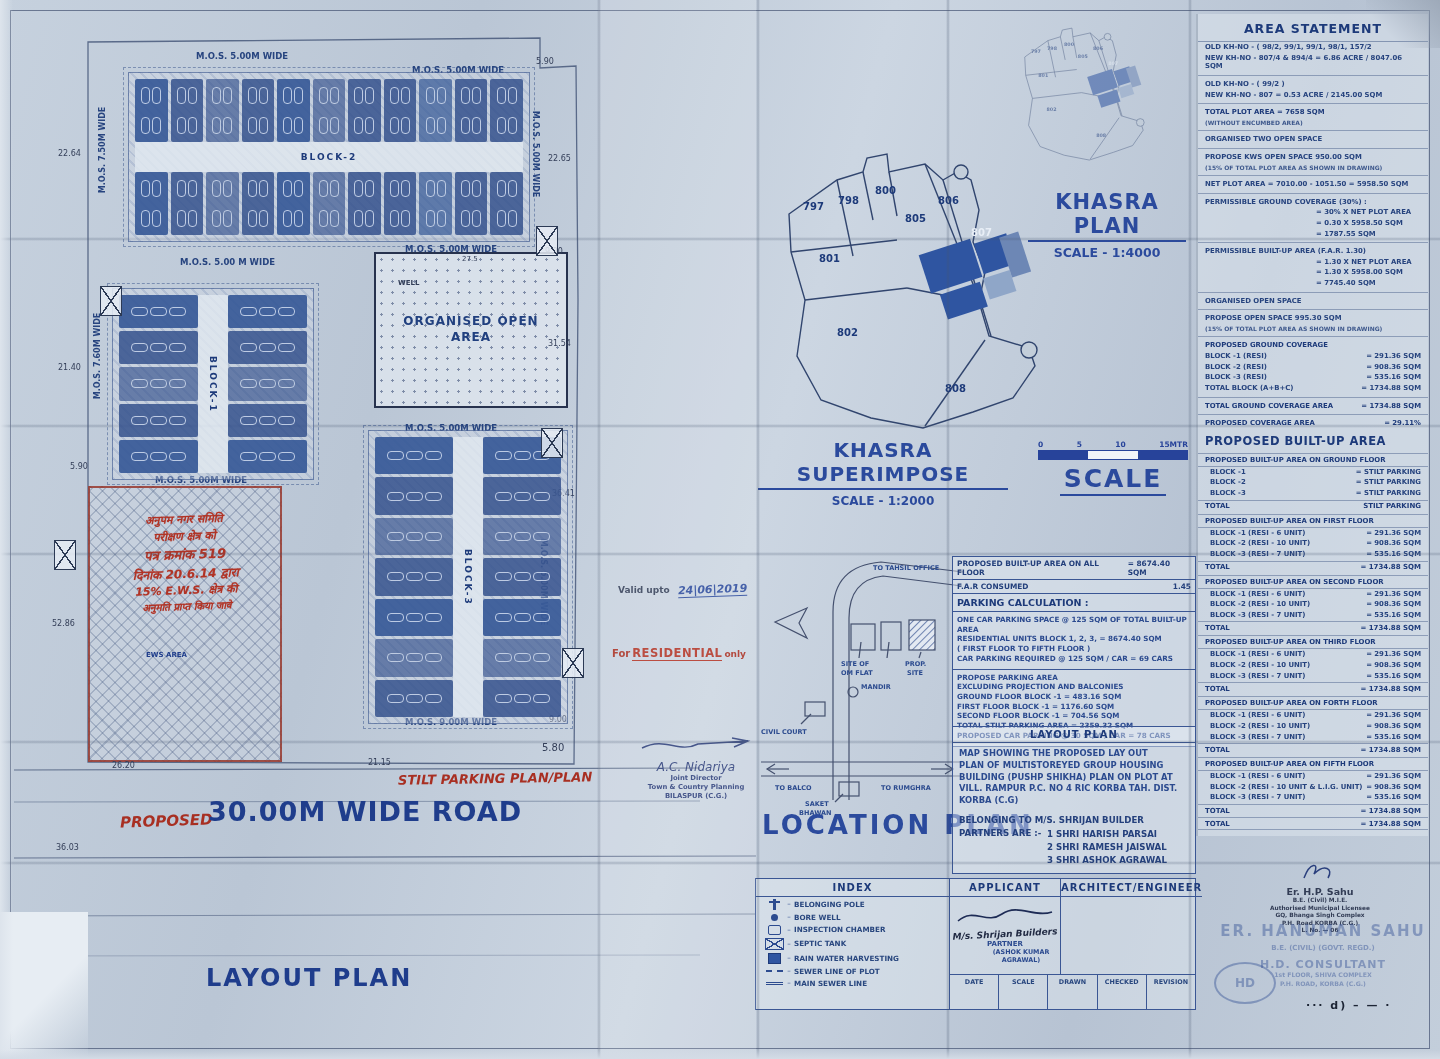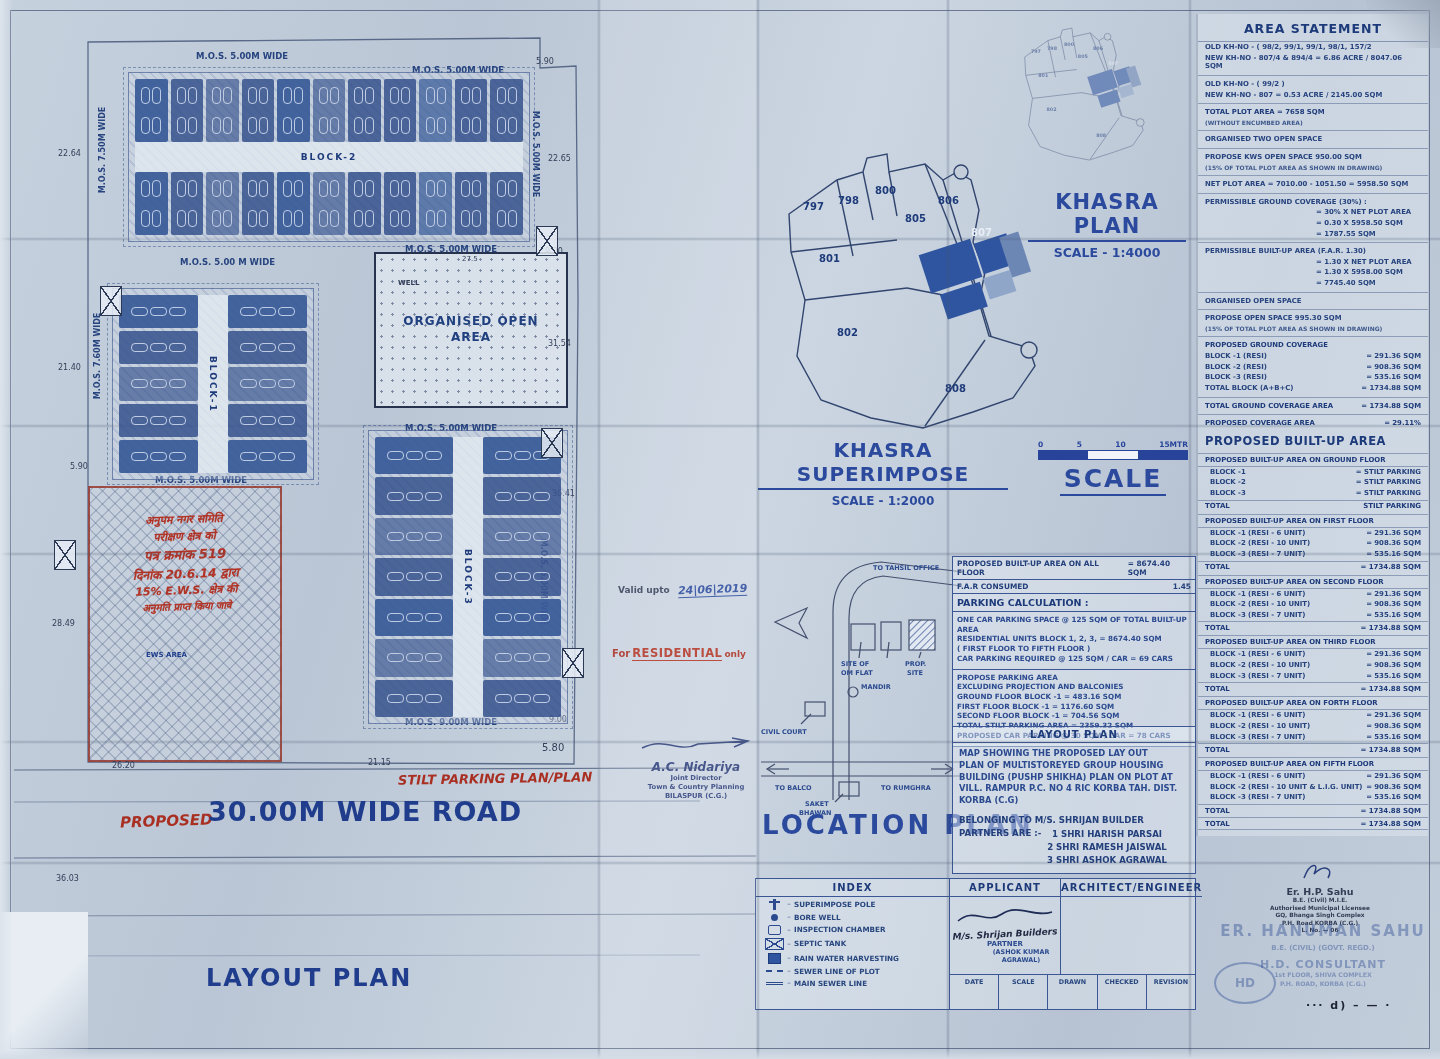--- a/index.html
+++ b/index.html
@@ -67,21 +67,21 @@
   .pk-para{padding:3px 4px 5px;border-bottom:1.2px solid #3a5694;}
   .pk-para:last-child{border-bottom:none;}
   .pk-line{font-size:7.2px;font-weight:bold;color:#2b4a8f;line-height:1.35;}
   #lp-box{left:952px;top:726px;width:244px;border:1.2px solid #3a5694;background:rgba(233,239,246,.45);box-sizing:border-box;}
   #lp-head{text-align:center;font-size:10px;font-weight:bold;color:#1d3a7a;border-bottom:1.2px solid #3a5694;padding:2px 0;letter-spacing:1px;}
   #lp-body{padding:5px 6px 6px;}
   .lp-line{font-size:8.4px;font-weight:bold;color:#2b4a8f;line-height:1.4;}
   #lp-belong{font-size:8.6px;font-weight:bold;color:#24407c;margin-top:8px;}
   #lp-partners{display:flex;margin-top:3px;}
   #lp-plabel{font-size:8.6px;font-weight:bold;color:#24407c;width:88px;}
-  .lp-partner{font-size:8.6px;font-weight:bold;color:#24407c;line-height:1.5;text-align:center;}
+  .lp-partner{font-size:8.6px;font-weight:bold;color:#24407c;line-height:1.5;}
   
   #bottom-band{left:755px;top:878px;width:441px;height:132px;display:flex;border:1.2px solid #3a5694;background:rgba(233,239,246,.4);box-sizing:border-box;}
   #index-cell{width:196px;border-right:1.2px solid #3a5694;box-sizing:border-box;}
   .cell-head{text-align:center;font-size:10px;font-weight:bold;color:#1d3a7a;border-bottom:1.2px solid #3a5694;padding:3px 0;letter-spacing:1px;}
   .ix-row{display:flex;align-items:center;padding:1.5px 8px;}
   .ix-dash{font-size:7px;color:#2c4b8f;width:10px;text-align:center;}
   .ix-label{font-size:7.2px;font-weight:bold;color:#29477f;}
   .ic{display:inline-flex;width:20px;justify-content:center;align-items:center;}
   .ic-pole{width:3px;height:11px;background:#2c4b8f;position:relative;}
   .ic-pole:after{content:"";position:absolute;left:-4px;top:2px;width:11px;height:2px;background:#2c4b8f;}
@@ -113,21 +113,21 @@
   .as-row.small{font-size:6px;opacity:.85;}
   .as-row.ind{padding-left:118px;}
   .as-row.b{font-weight:bold;color:#1d3a7a;}
   .as-hr{border-top:1px solid rgba(45,70,120,.4);margin:3px 0 3px;height:0;}
   #bu-title{font-size:11.5px;font-weight:bold;color:#1d3a7a;letter-spacing:.5px;padding:5px 7px 3px;}
   .fl-h{font-size:6.9px;font-weight:bold;color:#1d3a7a;border-top:1px solid rgba(45,70,120,.4);border-bottom:1px solid rgba(45,70,120,.4);padding:2px 7px;margin-top:2px;}
   .fl-row{display:flex;justify-content:space-between;font-size:6.9px;font-weight:600;color:#26437e;padding:1px 7px 1px 12px;line-height:1.25;}
   .fl-total{display:flex;justify-content:space-between;font-size:7px;font-weight:bold;color:#1d3a7a;border-top:1px solid rgba(45,70,120,.4);padding:1.5px 7px;margin-top:1px;}
   
   #nidariya{left:628px;top:736px;width:136px;text-align:center;color:#2c3e7a;}
-  #nid-name{font-size:12px;font-weight:bold;font-style:italic;}
+  #nid-name{font-size:12px;font-weight:normal;font-style:italic;}
   .nid-line{font-size:6.8px;font-weight:bold;line-height:1.35;}
   #sahu-stamp{left:1252px;top:858px;width:136px;text-align:center;color:#323c55;}
   #sahu-name{font-size:9.5px;font-weight:bold;}
   .sahu-line{font-size:5.8px;font-weight:bold;line-height:1.3;}
   #hanuman{left:1216px;top:922px;width:214px;color:rgba(55,85,150,.45);text-align:center;}
   #han-name{font-size:15px;font-weight:bold;letter-spacing:2px;}
   #han-sub{font-size:7px;font-weight:bold;margin-top:4px;}
   #han-firm{font-size:11px;font-weight:bold;letter-spacing:1px;margin-top:6px;}
   .han-addr{font-size:6.2px;font-weight:bold;line-height:1.4;}
   #han-logo{position:absolute;left:-2px;top:40px;width:58px;height:38px;border:2px solid rgba(55,85,150,.45);border-radius:50%;
@@ -367,21 +367,21 @@
 
   <div id="bottom-band" class="abs">
     <div id="index-cell">
       <div class="cell-head">INDEX</div>
       <div id="index-items">
           <div class="ix-row">
             <span class="ic">
               <span class="ic-pole"></span>
             </span>
             <span class="ix-dash">–</span>
-            <span class="ix-label">SUPERIMPOSE POLE</span>
+            <span class="ix-label">BELONGING POLE</span>
           </div>
           <div class="ix-row">
             <span class="ic">
               <span class="ic-bore"></span>
             </span>
             <span class="ix-dash">–</span>
             <span class="ix-label">BORE WELL</span>
           </div>
           <div class="ix-row">
             <span class="ic">
@@ -730,22 +730,22 @@
     <span class="flabel c-ink" style="left: 405px; top: 245px; font-size: 8.5px;">M.O.S. 5.00M WIDE</span>
     <span class="flabel c-ink" style="left: 55px; top: 352px; font-size: 8px; transform: rotate(-90deg);">M.O.S. 7.60M WIDE</span>
     <span class="flabel c-ink" style="left: 155px; top: 476px; font-size: 8.5px;">M.O.S. 5.00M WIDE</span>
     <span class="flabel c-ink" style="left: 405px; top: 424px; font-size: 8.5px;">M.O.S. 5.00M WIDE</span>
     <span class="flabel c-ink" style="left: 500px; top: 578px; font-size: 8px; transform: rotate(90deg);">M.O.S. 5.00M WIDE</span>
     <span class="flabel c-ink" style="left: 405px; top: 718px; font-size: 8.5px;">M.O.S. 9.00M WIDE</span>
     <span class="flabel c-dark" style="left: 398px; top: 280px; font-size: 7px;">WELL</span>
     <span class="flabel c-dark fw0" style="left: 58px; top: 150px; font-size: 8px;">22.64</span>
     <span class="flabel c-dark fw0" style="left: 58px; top: 364px; font-size: 8px;">21.40</span>
     <span class="flabel c-dark fw0" style="left: 70px; top: 463px; font-size: 8px;">5.90</span>
-    <span class="flabel c-dark fw0" style="left: 52px; top: 620px; font-size: 8px;">28.49</span>
-    <span class="flabel c-dark fw0" style="left: 56px; top: 844px; font-size: 8px; margin-top: 31px;">36.03</span>
+    <span class="flabel c-dark fw0" style="left: 52px; top: 620px; font-size: 8px;">52.86</span>
+    <span class="flabel c-dark fw0" style="left: 56px; top: 844px; font-size: 8px;">36.03</span>
     <span class="flabel c-dark fw0" style="left: 536px; top: 58px; font-size: 8px;">5.90</span>
     <span class="flabel c-dark fw0" style="left: 548px; top: 155px; font-size: 8px;">22.65</span>
     <span class="flabel c-dark fw0" style="left: 545px; top: 248px; font-size: 8px;">9.90</span>
     <span class="flabel c-dark fw0" style="left: 548px; top: 340px; font-size: 8px;">31.54</span>
     <span class="flabel c-dark fw0" style="left: 552px; top: 490px; font-size: 8px;">36.41</span>
     <span class="flabel c-dark fw0" style="left: 549px; top: 716px; font-size: 8px;">9.00</span>
     <span class="flabel c-dark fw0" style="left: 112px; top: 762px; font-size: 8px;">26.20</span>
     <span class="flabel c-dark fw0" style="left: 368px; top: 759px; font-size: 8px;">21.15</span>
     <span class="flabel c-dark fw0" style="left: 542px; top: 743px; font-size: 10px;">5.80</span>
     <span class="flabel c-dark fw0" style="left: 462px; top: 256px; font-size: 7px;">27.5</span>

